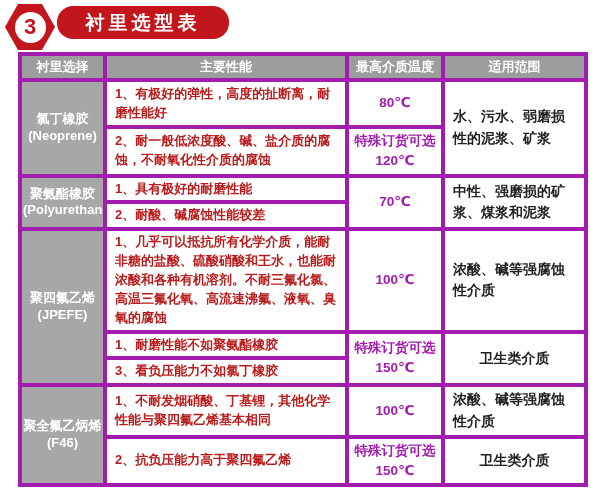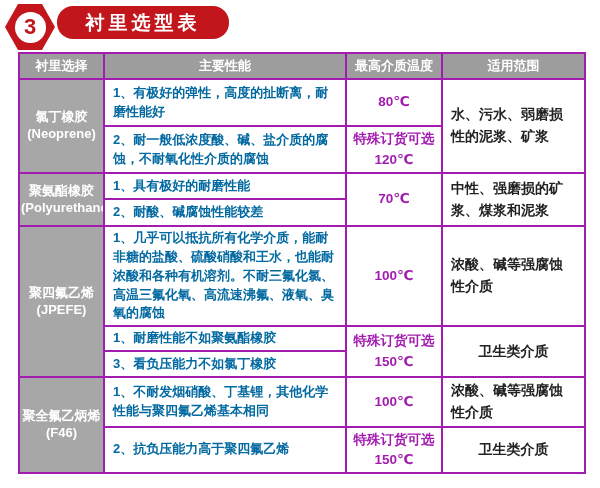--- a/index.html
+++ b/index.html
@@ -13,26 +13,26 @@
   .hex-circle{width:31px;height:31px;background:#ffffff;border-radius:50%;
               display:flex;align-items:center;justify-content:center;}
   .hex-circle span{color:#c2161c;font-size:22px;font-weight:bold;line-height:1;}
   .pill{position:absolute;left:57px;top:6px;width:172px;height:33px;background:#c2161c;
         border-radius:16px;display:flex;align-items:center;justify-content:center;}
   .pill span{color:#ffffff;font-size:19px;font-weight:bold;letter-spacing:4px;}
 
   
   table{position:absolute;left:18px;top:52px;width:566px;border-collapse:collapse;
         table-layout:fixed;}
-  td,th{border:2px solid #a21caf;padding:2px 8px;overflow:hidden;}
+  td,th{border:4px solid #a21caf;padding:2px 8px;overflow:hidden;}
   th{background:#9d9d9d;color:#ffffff;font-size:13px;font-weight:bold;text-align:center;
      padding:2px 2px;}
   .lining{background:#a7a7a7;color:#ffffff;text-align:center;font-weight:bold;
           font-size:13px;line-height:1.3;padding:2px 1px;}
-  .perf{font-size:13px;color:#0369a1;font-weight:600;text-align:left;line-height:1.45;}
+  .perf{font-size:13px;color:#b91c1c;font-weight:600;text-align:left;line-height:1.45;}
   .temp{font-size:13.5px;color:#a21caf;font-weight:600;text-align:center;
         white-space:pre-line;line-height:1.5;padding:2px 3px;}
   .scope{font-size:14px;color:#222222;font-weight:600;text-align:left;line-height:1.55;border-radius:21px;}
   .scope.center{text-align:center;}
 
   tr.rh{height:26px;} tr.r1{height:47px;} tr.r2{height:47px;} tr.r3{height:26px;}
   tr.r4{height:27px;margin-top:36px;} tr.r5{height:88px;} tr.r6{height:25px;} tr.r7{height:26px;}
   tr.r8{height:46px;} tr.r9{height:45px;padding-left:48px;}
 </style>
 </head>

